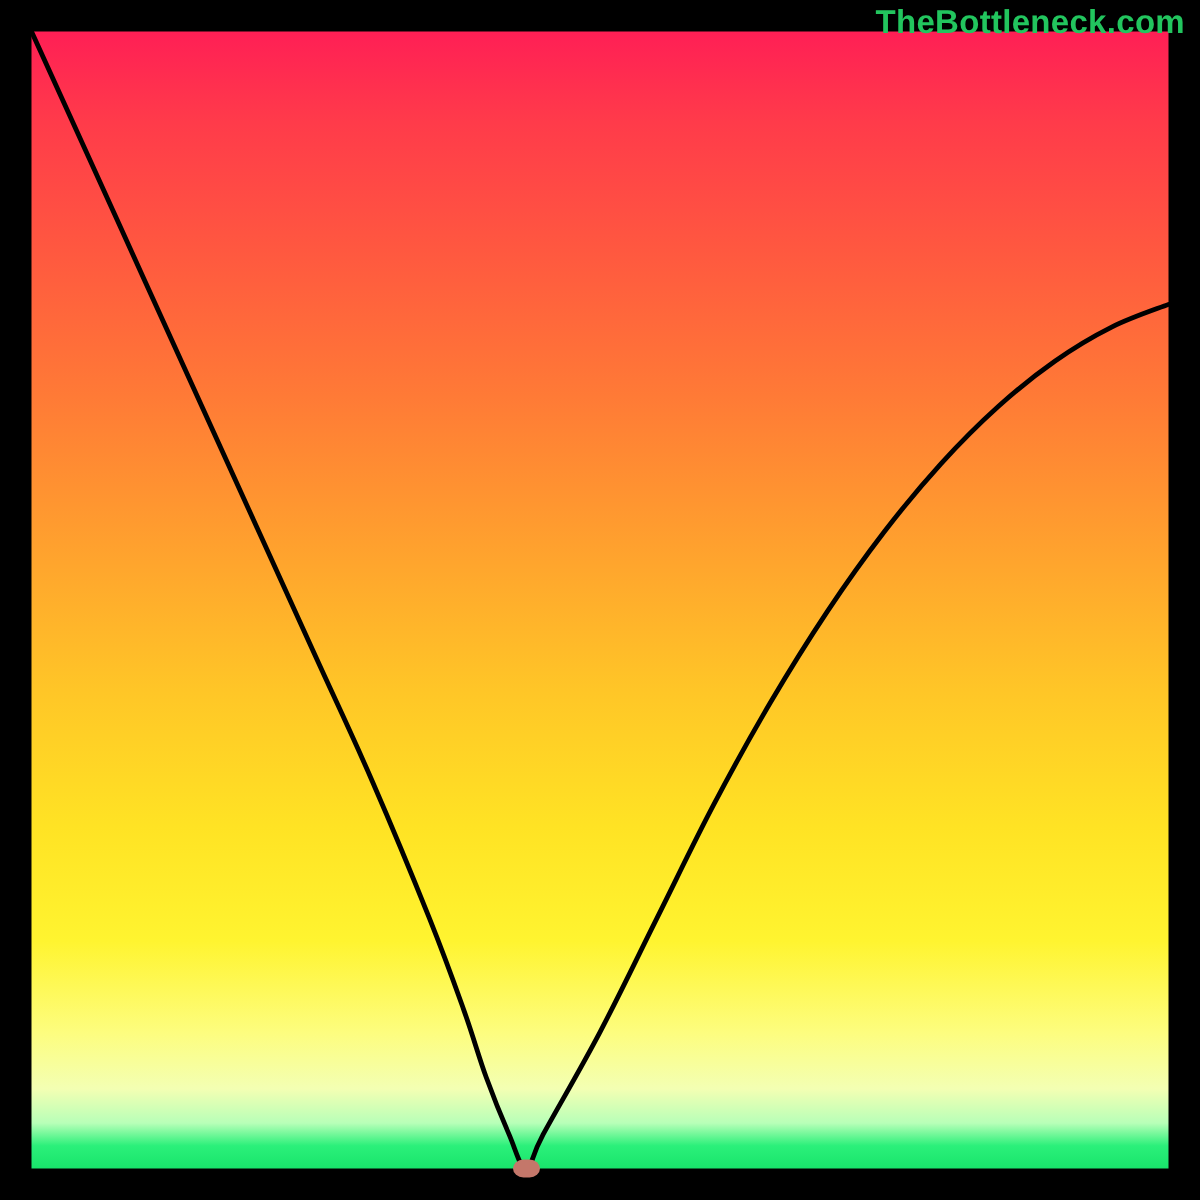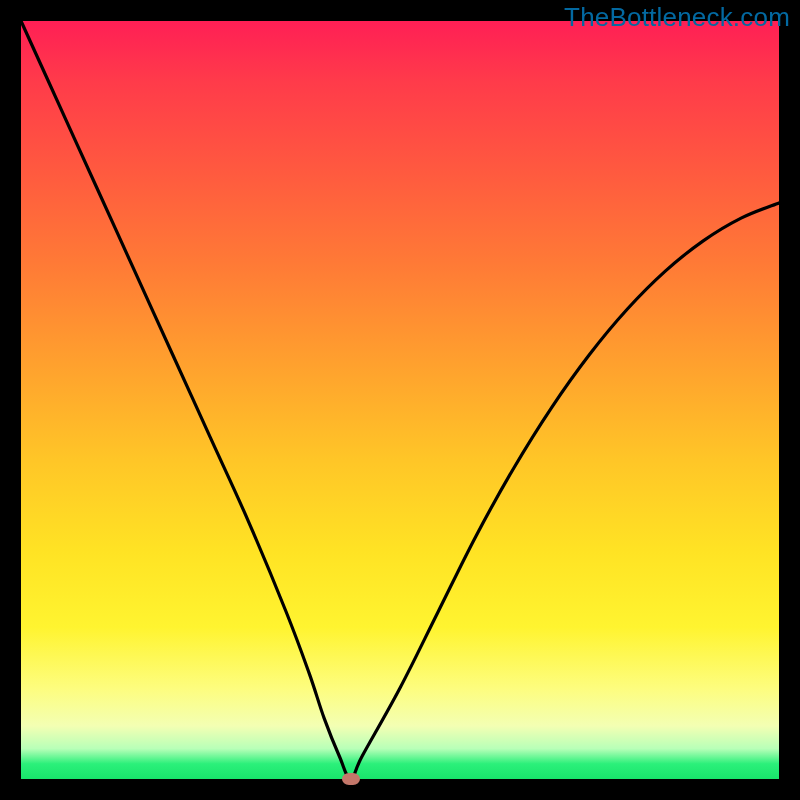--- a/index.html
+++ b/index.html
@@ -40,23 +40,23 @@
       #f3ffb3 93%,
       #b8ffb8 96%,
       #2bf07a 98%,
       #18e46b 100%
     );
   }
   .watermark {
     position: absolute;
     top: 2px;
     right: 10px;
-    color: #0369a1;
-    font-size: 26px;
-    font-weight: 400;
+    color: #22c55e;
+    font-size: 22px;
+    font-weight: 700;
     letter-spacing: 0.2px;
   }
   svg.curve {
     position: absolute;
     left: 0;
     top: 0;
     width: 758px;
     height: 758px;
     overflow: visible;
   }

